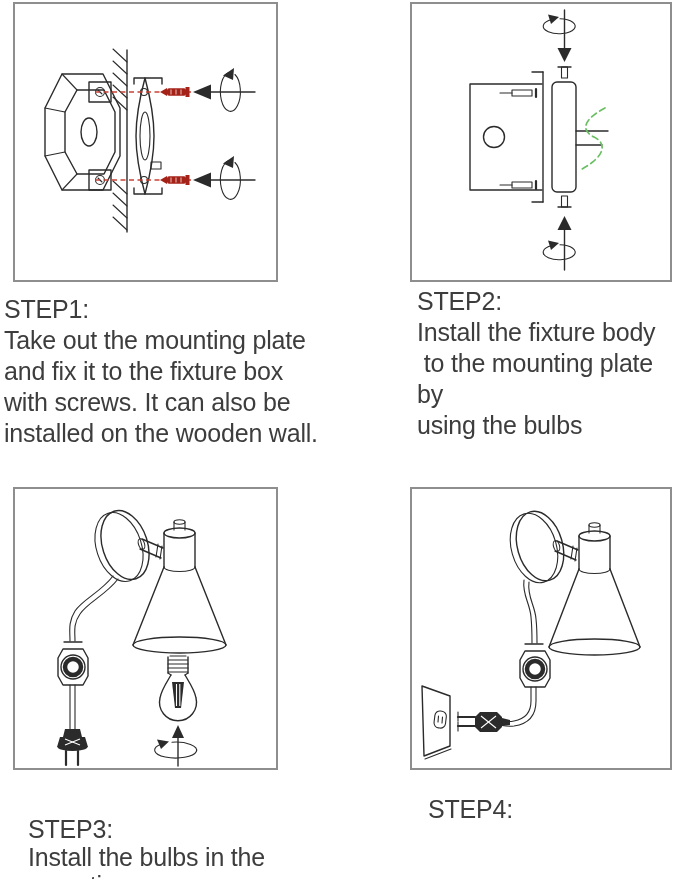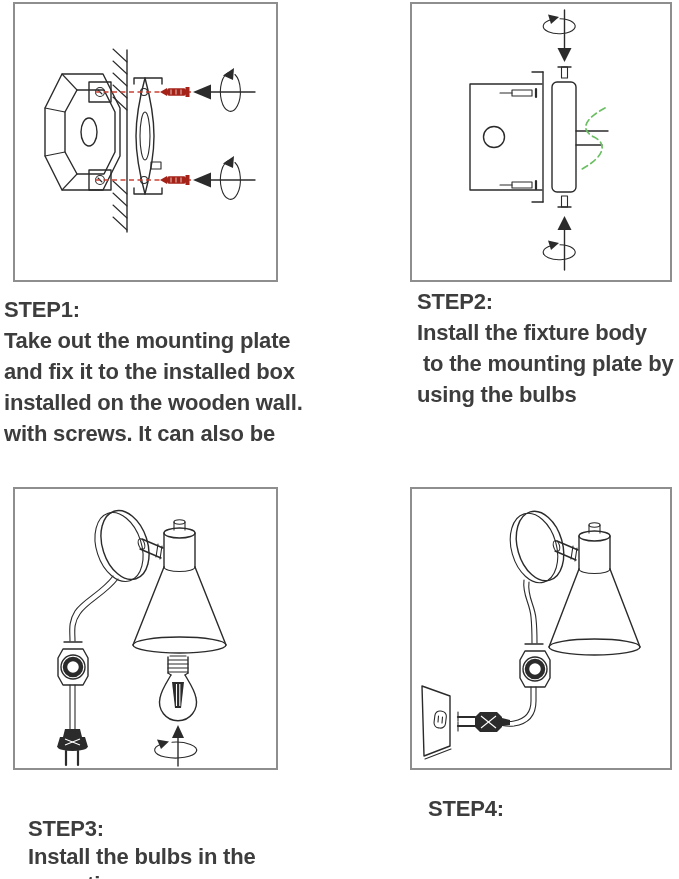--- a/index.html
+++ b/index.html
@@ -13,21 +13,21 @@
   }
   html,body{margin:0;padding:0;}
   body{background:var(--background);font-family:"Liberation Sans", sans-serif;}
   .sheet{position:relative;width:679px;height:879px;background:var(--background);overflow:hidden;}
   .panel{position:absolute;border:2px solid var(--panel-border);box-sizing:border-box;background:#fff;}
   .panel svg{display:block;width:100%;height:100%;}
   #panel1{left:13px;top:2px;width:265px;height:280px;}
   #panel2{left:410px;top:2px;width:262px;height:280px;}
   #panel3{left:13px;top:487px;width:265px;height:283px;}
   #panel4{left:410px;top:487px;width:262px;height:283px;}
-  .caption{position:absolute;color:var(--text-color);font-size:22px;line-height:31px;letter-spacing:-0.2px;font-weight:bold;}
+  .caption{position:absolute;color:var(--text-color);font-size:25px;line-height:31px;letter-spacing:-0.2px;}
   .caption div{white-space:pre-wrap;}
   #cap1{left:4px;top:294px;width:350px;}
   #cap2{left:417px;top:286px;width:260px;}
   #cap3{left:28px;top:795px;width:300px;line-height:28px;margin-top:20px;}
   #cap4{left:428px;top:795px;width:250px;line-height:28px;}
   
   .s{fill:none;stroke:var(--line-color);stroke-width:1.4;stroke-linecap:round;stroke-linejoin:round;}
   .thin{stroke-width:1.1;}
   .sw2{stroke-width:2.2;}
   .sf{fill:var(--line-color);stroke:none;}
@@ -314,23 +314,23 @@
         <rect class="s thin" x="22.5" y="222" width="11.5" height="17" rx="5" transform="rotate(7 28 230)"></rect>
         <line class="s thin" x1="26.5" y1="227" x2="26" y2="233"></line>
         <line class="s thin" x1="30.5" y1="228" x2="30" y2="234"></line>
       </g>
     </svg>
   </div>
 
   <div class="caption" id="cap1">
     <div>STEP1:</div>
     <div>Take out the mounting plate</div>
-    <div>and fix it to the installed box</div>
+    <div>and fix it to the fixture box</div>
+    <div>with screws. It can also be</div>
     <div>installed on the wooden wall.</div>
-    <div>with screws. It can also be</div>
   </div>
 
   <div class="caption" id="cap2">
     <div>STEP2:</div>
     <div>Install the fixture body</div>
     <div> to the mounting plate by</div>
     <div>using the bulbs</div>
   </div>
 
   <div class="caption" id="cap3">

